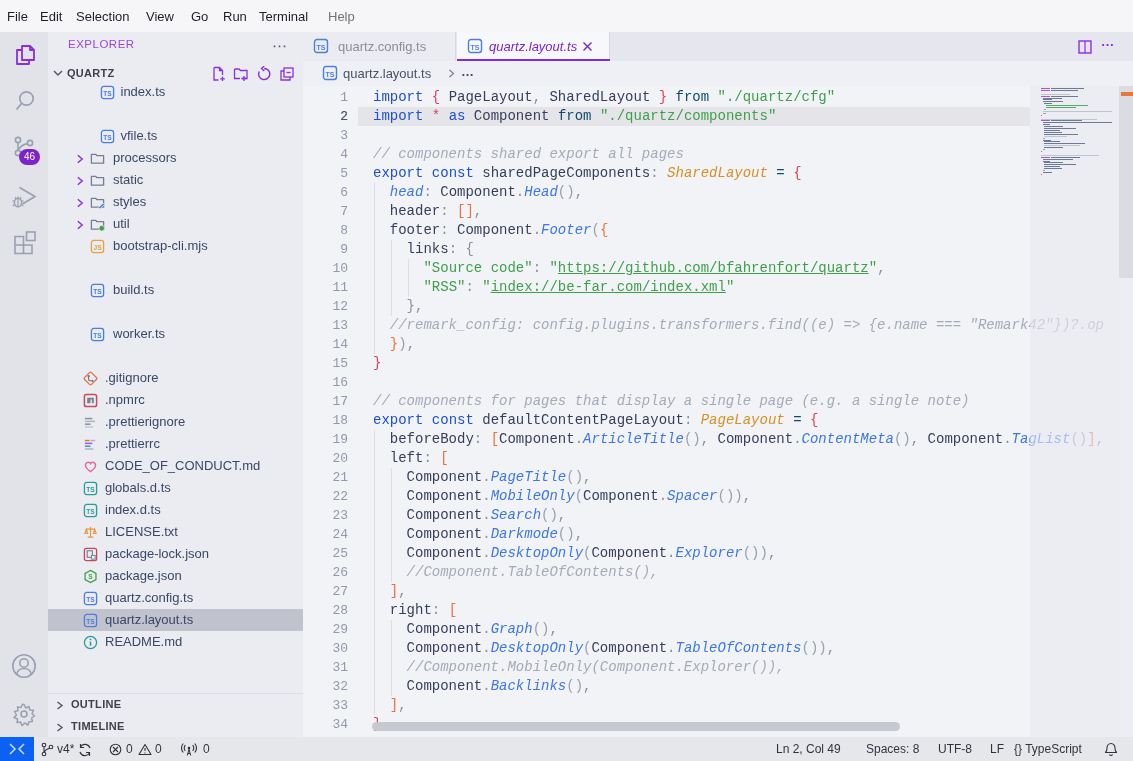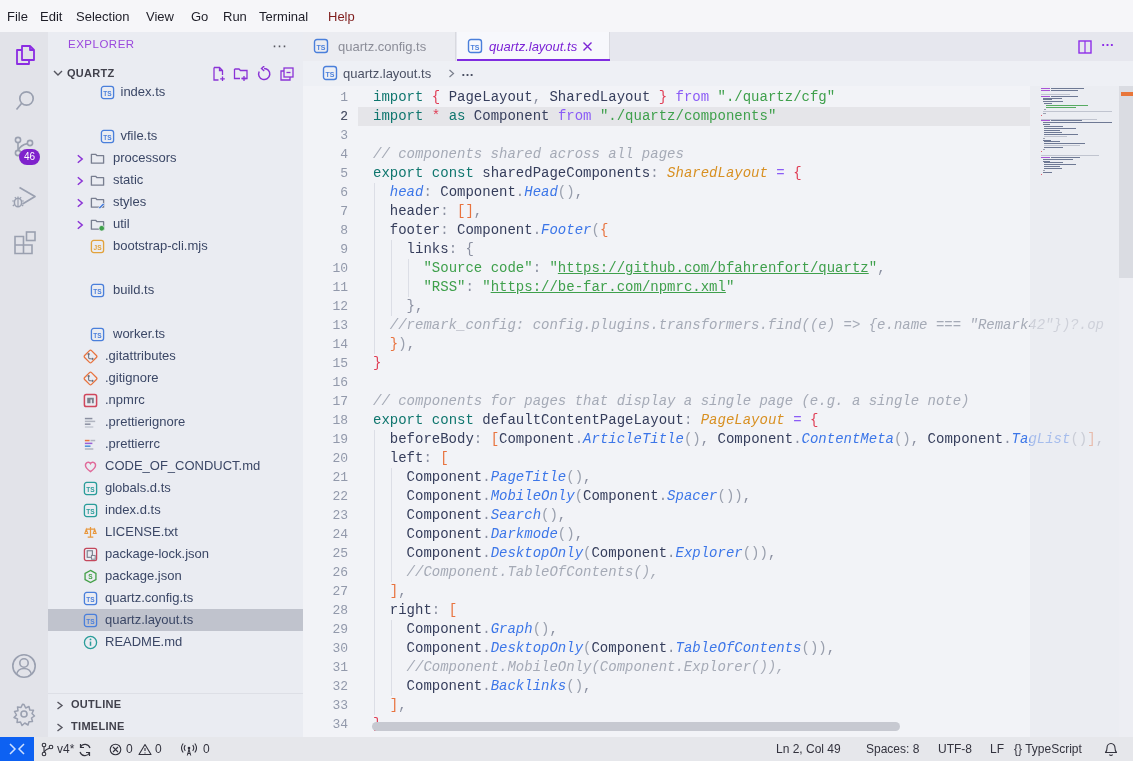--- a/index.html
+++ b/index.html
@@ -21,22 +21,22 @@
 .tab{position:absolute;top:32px;height:29px;font-size:13px;display:flex;align-items:center}
 
 #crumbs{position:absolute;left:303px;top:61px;width:830px;height:25px;background:#eef0f5;
   font-size:13px;color:#505668}
 
 #editor{position:absolute;left:303px;top:86px;width:830px;height:651px;background:#f2f3f7;overflow:hidden}
 #gutter{position:absolute;left:0;top:2px;width:45px;text-align:right;
   font-family:"Liberation Mono",monospace;font-size:13px;line-height:19px;color:#9299ab}
 #code{position:absolute;left:70px;top:2px;font-family:"Liberation Mono",monospace;
   font-size:14px;line-height:19px;white-space:pre;color:#363e5c}
-.k{color:#0f766e}
-.f{color:#8b5cf6}
+.k{color:#1d4ed8}
+.f{color:#0c4a6e}
 .i{color:#363e5c}
 .p{color:#8a8fa0}
 .n{color:#9aa0ae}
 .b{color:#e03d55}
 .o{color:#e8733f}
 .s{color:#3fa04c}
 .u{color:#3fa04c;text-decoration:underline}
 .c{color:#a5aab6;font-style:italic}
 .t{color:#d89022;font-style:italic}
 .m{color:#3c76e8;font-style:italic}
@@ -51,21 +51,21 @@
 </style></head><body>
 <div id="app">
 <div id="menubar"></div>
 <div class="abs" style="top:9px;left:7px;font-size:13px;color:#1e1e28">File</div>
 <div class="abs" style="top:9px;left:40px;font-size:13px;color:#1e1e28">Edit</div>
 <div class="abs" style="top:9px;left:76px;font-size:13px;color:#1e1e28">Selection</div>
 <div class="abs" style="top:9px;left:146px;font-size:13px;color:#1e1e28">View</div>
 <div class="abs" style="top:9px;left:191px;font-size:13px;color:#1e1e28">Go</div>
 <div class="abs" style="top:9px;left:223px;font-size:13px;color:#1e1e28">Run</div>
 <div class="abs" style="top:9px;left:259px;font-size:13px;color:#1e1e28">Terminal</div>
-<div class="abs" style="top:9px;left:328px;font-size:13px;color:#7f1d1d">Help</div>
+<div class="abs" style="top:9px;left:328px;font-size:13px;color:#737373">Help</div>
 <div id="actbar"></div>
 <div id="sidebar"></div>
 <div class="abs" style="left:0;top:32px;width:48px;height:705px">
       <svg class="abs" style="left:12px;top:9px" width="26" height="26" viewBox="0 0 26 26">
         <path d="M10 5 H18 L22 9 V19 H10 Z" fill="none" stroke="#8b2ce2" stroke-width="1.8" stroke-linejoin="round"></path>
         <path d="M18 5 V9 H22" fill="none" stroke="#8b2ce2" stroke-width="1.8" stroke-linejoin="round"></path>
         <path d="M10 9 H5 V23 H17 V19" fill="none" stroke="#8b2ce2" stroke-width="1.8" stroke-linejoin="round"></path>
       </svg>
       <svg class="abs" style="left:12px;top:56px" width="26" height="26" viewBox="0 0 26 26">
         <circle cx="14.5" cy="10.5" r="6.7" fill="none" stroke="#9aa0b0" stroke-width="1.7"></circle>
@@ -187,29 +187,20 @@
           <text x="8" y="11.5" font-size="7" font-weight="bold" fill="#4a7fdb" text-anchor="middle" font-family="Liberation Sans">TS</text>
         </svg>
         <div class="lbl" style="left:65px">build.ts</div>
       </div>
       <div class="treerow" style="top:291px">
         <svg class="abs" style="left:42px;top:4px" width="15" height="15" viewBox="0 0 16 16">
           <rect x="1.5" y="1.5" width="13" height="13" rx="2.5" fill="none" stroke="#4a7fdb" stroke-width="1.4"></rect>
           <text x="8" y="11.5" font-size="7" font-weight="bold" fill="#4a7fdb" text-anchor="middle" font-family="Liberation Sans">TS</text>
         </svg>
         <div class="lbl" style="left:65px">worker.ts</div>
-      </div>
-      <div class="treerow" style="top:313px">
-        <svg class="abs" style="left:34.5px;top:4px" width="15" height="15" viewBox="0 0 16 16">
-          <rect x="2.8" y="2.8" width="10.4" height="10.4" rx="1.5" fill="none" stroke="#e8733f" stroke-width="1.4" transform="rotate(45 8 8)"></rect>
-          <circle cx="6" cy="5.5" r="1.2" fill="#6a6f7d"></circle>
-          <circle cx="10" cy="10.5" r="1.2" fill="#6a6f7d"></circle>
-          <path d="M6 6.5 V9 C6 10 7 10.5 8.5 10.5" fill="none" stroke="#6a6f7d" stroke-width="1.1"></path>
-        </svg>
-        <div class="lbl" style="left:57px">.gitattributes</div>
       </div>
       <div class="treerow" style="top:335px">
         <svg class="abs" style="left:34.5px;top:4px" width="15" height="15" viewBox="0 0 16 16">
           <rect x="2.8" y="2.8" width="10.4" height="10.4" rx="1.5" fill="none" stroke="#e8733f" stroke-width="1.4" transform="rotate(45 8 8)"></rect>
           <circle cx="6" cy="5.5" r="1.2" fill="#6a6f7d"></circle>
           <circle cx="10" cy="10.5" r="1.2" fill="#6a6f7d"></circle>
           <path d="M6 6.5 V9 C6 10 7 10.5 8.5 10.5" fill="none" stroke="#6a6f7d" stroke-width="1.1"></path>
         </svg>
         <div class="lbl" style="left:57px">.gitignore</div>
       </div>
@@ -352,28 +343,28 @@
       <div class="guide" style="left:71px;top:97px;height:171px"></div>
       <div class="guide" style="left:71px;top:344px;height:285px"></div>
       <div class="guide" style="left:88px;top:154px;height:76px"></div>
       <div class="guide" style="left:88px;top:382px;height:114px"></div>
       <div class="guide" style="left:88px;top:534px;height:76px"></div>
       <div class="guide" style="left:105px;top:173px;height:38px"></div>
       <div id="gutter">1<br>2<br>3<br>4<br>5<br>6<br>7<br>8<br>9<br>10<br>11<br>12<br>13<br>14<br>15<br>16<br>17<br>18<br>19<br>20<br>21<br>22<br>23<br>24<br>25<br>26<br>27<br>28<br>29<br>30<br>31<br>32<br>33<br>34<br>35</div>
       <div id="code"><span class="k">import</span> <span class="b">{</span><span class="i"> PageLayout</span><span class="p">,</span><span class="i"> SharedLayout </span><span class="b">}</span> <span class="f">from</span> <span class="s">"./quartz/cfg"</span>
 <span class="k">import</span> <span class="b">*</span> <span class="k">as</span><span class="i"> Component </span><span class="f">from</span> <span class="s">"./quartz/components"</span>
 
-<span class="c">// components shared across all pages</span>
+<span class="c">// components shared export all pages</span>
 <span class="k">export</span> <span class="k">const</span><span class="i"> sharedPageComponents</span><span class="p">:</span> <span class="t">SharedLayout</span> <span class="f">=</span> <span class="b">{</span>
   <span class="m">head</span><span class="p">:</span><span class="i"> Component</span><span class="p">.</span><span class="m">Head</span><span class="n">()</span><span class="p">,</span>
 <span class="i">  header</span><span class="p">:</span> <span class="o">[]</span><span class="p">,</span>
 <span class="i">  footer</span><span class="p">:</span><span class="i"> Component</span><span class="p">.</span><span class="m">Footer</span><span class="n">(</span><span class="o">{</span>
 <span class="i">    links</span><span class="p">:</span> <span class="p">{</span>
       <span class="s">"Source code"</span><span class="p">:</span> <span class="s">"</span><span class="u">https://github.com/bfahrenfort/quartz</span><span class="s">"</span><span class="p">,</span>
-      <span class="s">"RSS"</span><span class="p">:</span> <span class="s">"</span><span class="u">https://be-far.com/npmrc.xml</span><span class="s">"</span>
+      <span class="s">"RSS"</span><span class="p">:</span> <span class="s">"</span><span class="u">index://be-far.com/index.xml</span><span class="s">"</span>
     <span class="p">}</span><span class="p">,</span>
   <span class="c">//remark_config: config.plugins.transformers.find((e) =&gt; {e.name === "Remark42"})?.op</span>
   <span class="o">}</span><span class="n">)</span><span class="p">,</span>
 <span class="b">}</span>
 
 <span class="c">// components for pages that display a single page (e.g. a single note)</span>
 <span class="k">export</span> <span class="k">const</span><span class="i"> defaultContentPageLayout</span><span class="p">:</span> <span class="t">PageLayout</span> <span class="f">=</span> <span class="b">{</span>
 <span class="i">  beforeBody</span><span class="p">:</span> <span class="o">[</span><span class="i">Component</span><span class="p">.</span><span class="m">ArticleTitle</span><span class="n">()</span><span class="p">,</span><span class="i"> Component</span><span class="p">.</span><span class="m">ContentMeta</span><span class="n">()</span><span class="p">,</span><span class="i"> Component</span><span class="p">.</span><span class="m">TagList</span><span class="n">()</span><span class="o">]</span><span class="p">,</span>
 <span class="i">  left</span><span class="p">:</span> <span class="o">[</span>
 <span class="i">    Component</span><span class="p">.</span><span class="m">PageTitle</span><span class="n">()</span><span class="p">,</span>

